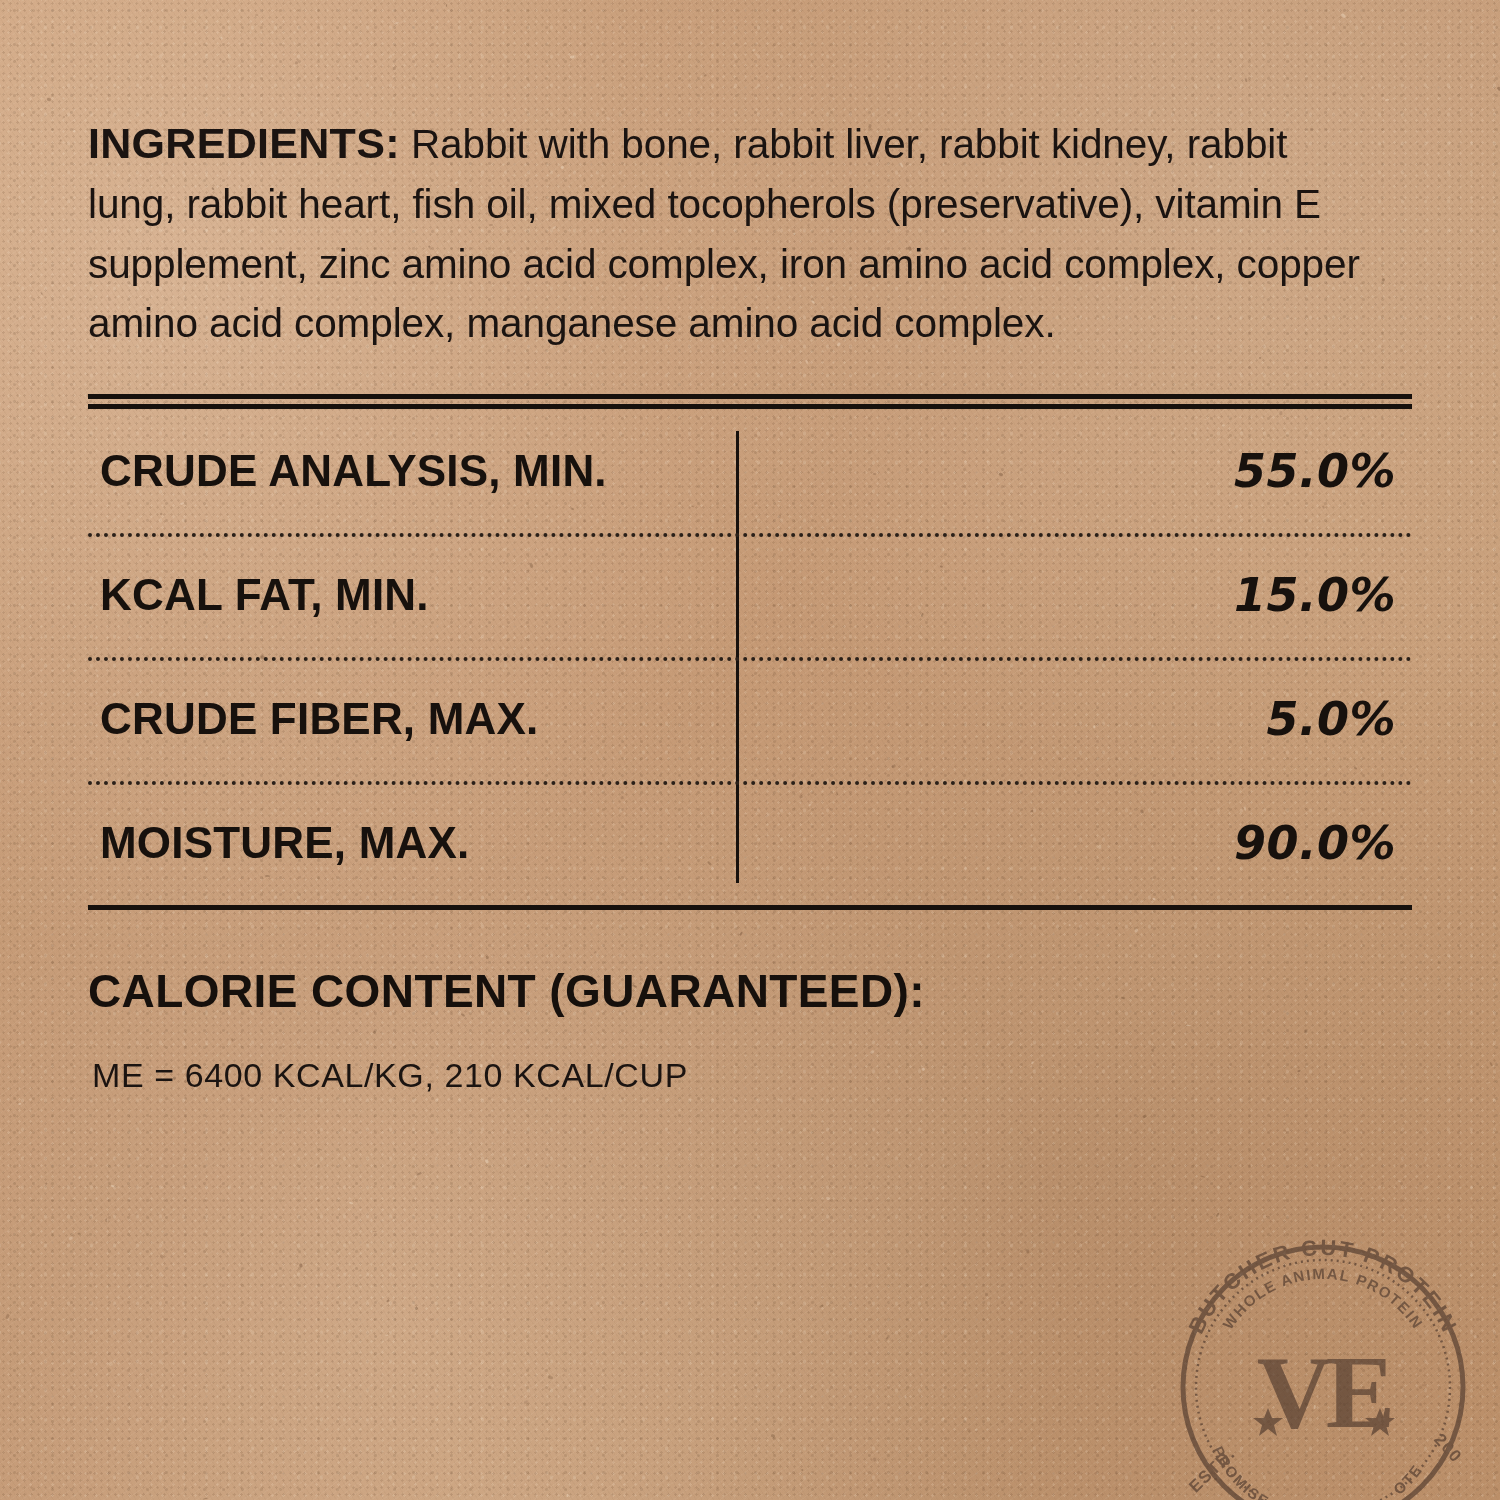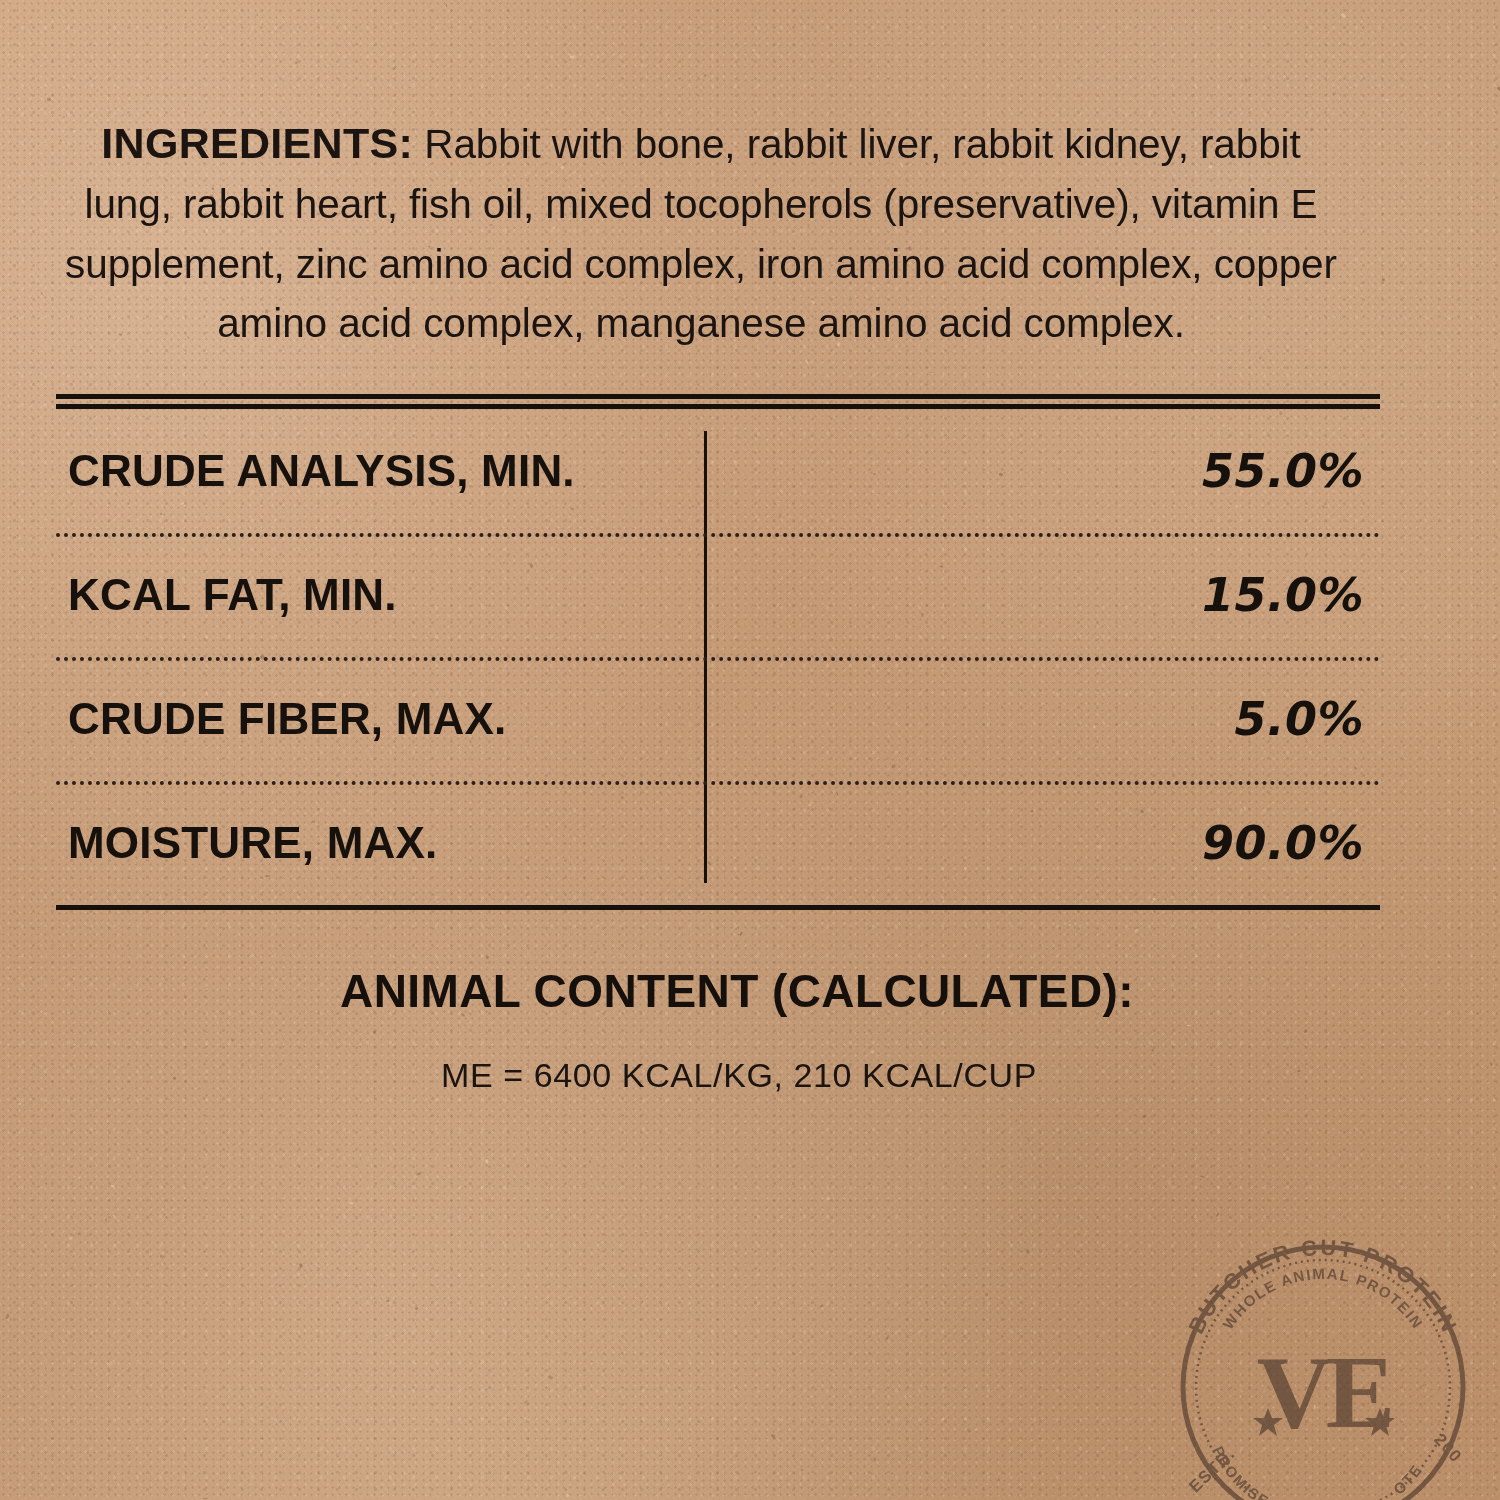--- a/index.html
+++ b/index.html
@@ -65,24 +65,23 @@
     display: block;
     border-radius: 40%;
     background: rgba(85,55,32,0.30);
   }
 
   
   .content {
     position: absolute;
     left: 0; top: 0;
     width: 1474px; height: 1500px;
-    padding: 0 56px;
+    padding: 0 88px;
     box-sizing: border-box;
     color: #15100c;
-    text-align: center;
   }
 
   .ingredients {
     margin-top: 112px;
     font-size: 40.5px;
     line-height: 1.47;
     letter-spacing: -0.1px;
     color: #1b1411;
     max-width: 1290px;
   }
@@ -484,21 +483,21 @@
 
         <div class="row">
           <span class="label">MOISTURE, MAX.</span>
           <span class="value">90.0%</span>
         </div>
       </div>
 
       <div class="rule-bottom"></div>
     </div>
 
-    <h2 class="cal-title">ANIMAL CONTENT (CALCULATED):</h2>
+    <h2 class="cal-title">CALORIE CONTENT (GUARANTEED):</h2>
     <p class="cal-value">ME = 6400 KCAL/KG, 210 KCAL/CUP</p>
   </div>
 
   <div class="stamp">
     <svg viewBox="0 0 330 330" width="330" height="330" aria-hidden="true">
       <defs>
         <path id="arcOuter" d="M 33,175 A 132,132 0 0 1 297,175"></path>
         <path id="arcInner" d="M 57,175 A 108,108 0 0 1 273,175"></path>
         <path id="arcBottomL" d="M 45,200 A 120,120 0 0 0 130,305"></path>
         <path id="arcBottomR" d="M 200,305 A 120,120 0 0 0 285,200"></path>

